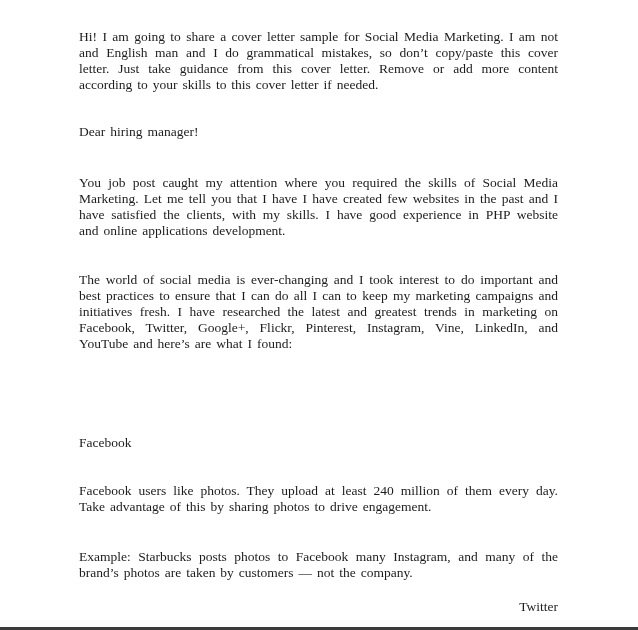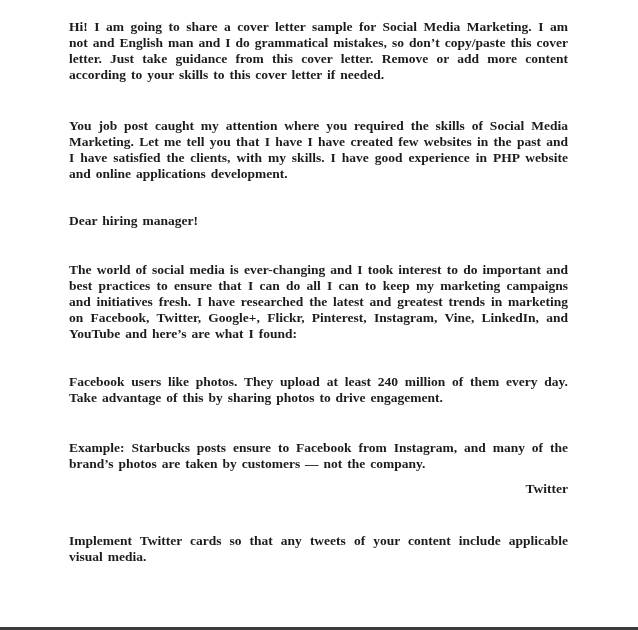--- a/index.html
+++ b/index.html
@@ -12,21 +12,21 @@
     position: relative;
     width: 638px; height: 630px;
     font-family: "Liberation Serif", "DejaVu Serif", serif;
     font-size: 13.5px;
     line-height: 16px;
     color: #1c1c1c;
     padding: 11px 62px 0 61px;
     text-align: justify;
     word-spacing: 1.6px;
   }
-  .para { margin: 8px; font-weight: bold; }
+  .para { margin: 18px; }
   .single { text-align: left; }
   .m-salutation      { margin-top: 31px; }
   .m-jobpost         { margin-top: 35px; }
   .m-trends          { margin-top: 33px; }
   .m-fb-heading      { margin-top: 83px; }
   .m-fb-stats        { margin-top: 32px; }
   .m-fb-example      { margin-top: 34px; }
   .m-tw-heading      { margin-top: 9px; text-align: right;  }
   .m-tw-tip          { margin-top: 36px; }
   .bottom-bar {
@@ -36,29 +36,30 @@
     background: #3b3b3b;
   }
 </style>
 </head>
 <body>
 
 <div class="page">
 
   <p class="para">Hi! I am going to share a cover letter sample for Social Media Marketing. I am not and English man and I do grammatical mistakes, so don’t copy/paste this cover letter. Just take guidance from this cover letter. Remove or add more content according to your skills to this cover letter if needed.</p>
 
+  <p class="para single m-salutation">Dear hiring manager!</p>
+
   <p class="para m-jobpost">You job post caught my attention where you required the skills of Social Media Marketing. Let me tell you that I have I have created few websites in the past and I have satisfied the clients, with my skills. I have good experience in PHP website and online applications development.</p>
-
-  <p class="para single m-salutation">Dear hiring manager!</p>
 
   <p class="para m-trends">The world of social media is ever-changing and I took interest to do important and best practices to ensure that I can do all I can to keep my marketing campaigns and initiatives fresh. I have researched the latest and greatest trends in marketing on Facebook, Twitter, Google+, Flickr, Pinterest, Instagram, Vine, LinkedIn, and YouTube and here’s are what I found:</p>
 
+  <p class="para single m-fb-heading">Facebook</p>
 
   <p class="para m-fb-stats">Facebook users like photos. They upload at least 240 million of them every day. Take advantage of this by sharing photos to drive engagement.</p>
 
-  <p class="para m-fb-example">Example: Starbucks posts ensure to Facebook from Instagram, and many of the brand’s photos are taken by customers — not the company.</p>
+  <p class="para m-fb-example">Example: Starbucks posts photos to Facebook many Instagram, and many of the brand’s photos are taken by customers — not the company.</p>
 
   <p class="para single m-tw-heading">Twitter</p>
 
   <p class="para m-tw-tip">Implement Twitter cards so that any tweets of your content include applicable visual media.</p>
 
   <div class="bottom-bar"></div>
 </div>
 
 </body></html>

